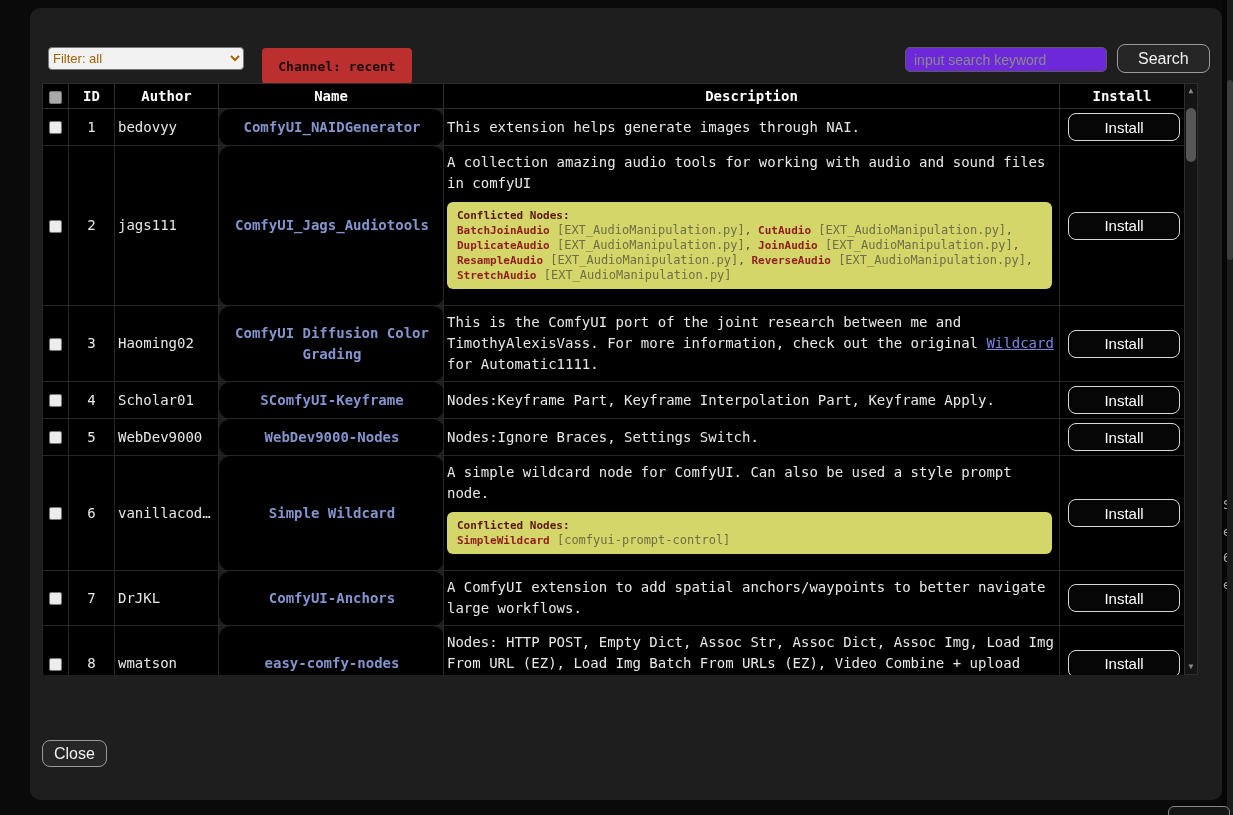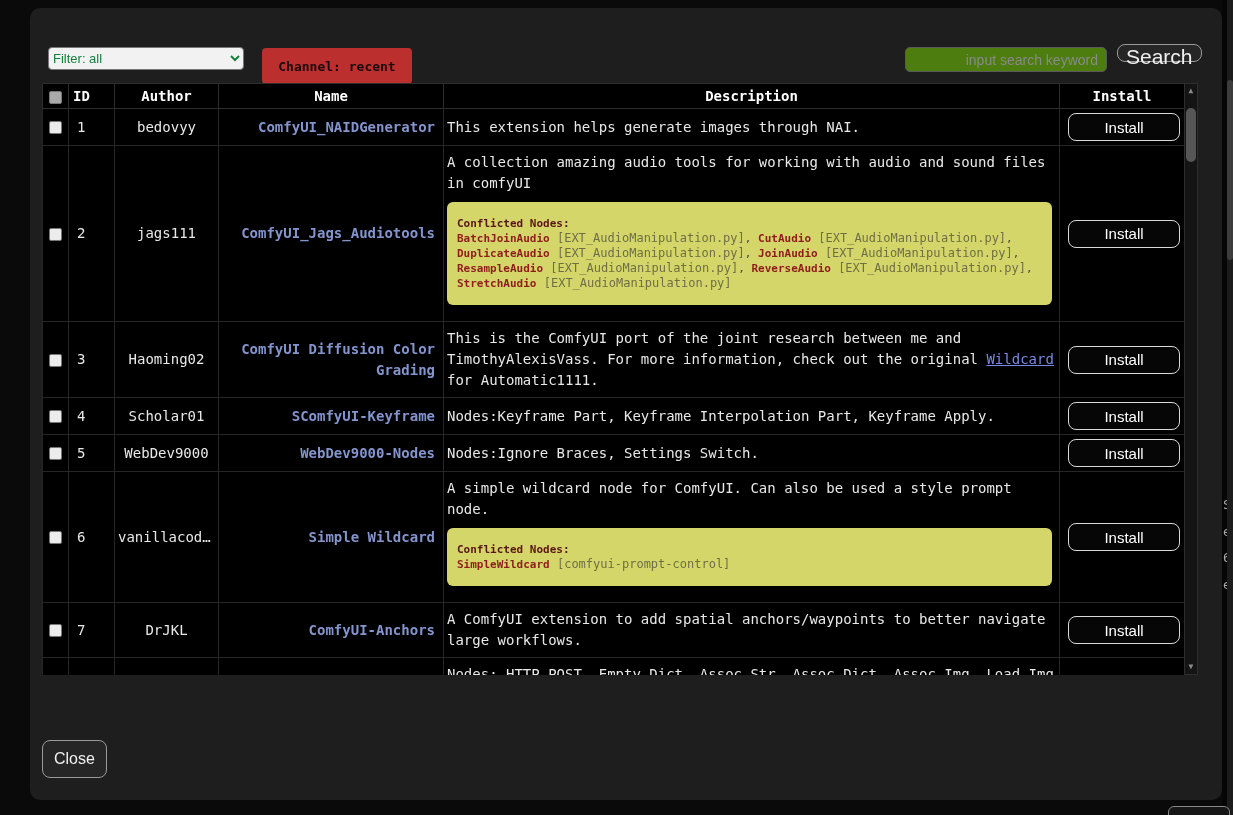--- a/index.html
+++ b/index.html
@@ -5,83 +5,83 @@
   * { margin:0; padding:0; box-sizing:border-box; }
   html,body { width:1233px; height:815px; background:#0a0a0a; overflow:hidden;
               font-family:"DejaVu Sans Mono", monospace; }
 
   .modal { position:absolute; left:30px; top:8px; width:1192px; height:792px;
            background:#1e1e1e; border-radius:10px; }
 
   
   .filter-select { position:absolute; left:18px; top:39px; width:196px; height:23px;
                    font-family:"Liberation Sans",sans-serif; font-size:13px;
-                   background:#f2f2f2; color:#15803d; border:1px solid #777; border-radius:4px; }
+                   background:#f2f2f2; color:#a16207; border:1px solid #777; border-radius:4px; }
   .channel-badge { position:absolute; left:232px; top:40px; width:150px; height:36px;
                    background:#bb2f2f; border-radius:4px; color:#1a0a0a;
                    font-weight:bold; font-size:13px; display:flex;
                    align-items:center; justify-content:center; }
   .search-input { position:absolute; left:875px; top:39px; width:202px; height:25px;
-                  background:#4d7c0f; border:1px solid #5a5a5a; border-radius:5px;
+                  background:#6d28d9; border:1px solid #5a5a5a; border-radius:5px;
                   color:#cccccc; padding:0 8px; font-size:14px;
-                  font-family:"Liberation Sans",sans-serif;text-align:right; }
+                  font-family:"Liberation Sans",sans-serif; }
   .search-input::placeholder { color:#8a8a8a; }
-  .search-btn { position:absolute; left:1087px; top:36px; height:18px; padding:0 8px;
-                font-family:"Liberation Sans",sans-serif; font-size:21px;
+  .search-btn { position:absolute; left:1087px; top:36px; height:29px; padding:0 20px;
+                font-family:"Liberation Sans",sans-serif; font-size:16px;
                 background:#262626; color:#f0f0f0; border:1px solid #9a9a9a;
                 border-radius:8px; cursor:pointer; }
 
   
   .table-viewport { position:absolute; left:12px; top:75px; width:1142px; height:592px;
                     overflow:hidden; }
   table { width:1142px; table-layout:fixed; border-collapse:collapse; }
   th { background:#000; color:#fff; font-weight:bold; font-size:14px; height:22px;
        border:1px solid #2e2e2e; padding:1px 4px; }
   td { background:#000; color:#e8e8e8; font-size:14px; border:1px solid #262626;
        padding:4px 8px; vertical-align:middle; line-height:21px; }
   .col-check  { width:26px;  text-align:center; padding:4px 2px; }
-  .col-id     { width:46px;  text-align:left;margin-left:44px; }
-  .col-author { width:104px; text-align:center; padding:4px 3px; overflow:hidden;
+  .col-id     { width:46px;  text-align:center;margin-left:44px; }
+  .col-author { width:104px; text-align:left; padding:4px 3px; overflow:hidden;
                 white-space:nowrap; text-overflow:ellipsis; }
-  .col-name   { width:225px; text-align:right; padding-left:10px; }
+  .col-name   { width:225px; text-align:center; padding-left:10px;border-radius:12px; }
   .col-desc   { width:616px; text-align:left; padding:4px 3px 4px 3px; }
   .col-install{ width:125px; text-align:center; }
 
   .node-link { color:#8494cd; font-weight:bold; text-decoration:none; cursor:pointer; }
   .desc-link { color:#7988e0; text-decoration:underline; cursor:pointer; }
   .desc-text { margin:2px 0; }
 
   input[type=checkbox] { appearance:none; -webkit-appearance:none; width:13px; height:13px;
                          background:#ececec; border:1px solid #777; border-radius:2px;
                          cursor:pointer; display:inline-block; vertical-align:middle; }
   input[type=checkbox].hdr-check { background:#a9a9a9; }
 
   .install-btn { width:112px; height:28px; border-radius:8px; border:1px solid #d9d9d9;
                  background:#060606; color:#fff; font-family:"Liberation Sans",sans-serif;
                  font-size:15px; cursor:pointer; }
 
-  .conflict-box { background:#d4d66a; border-radius:6px; padding:14px 10px;
+  .conflict-box { background:#d4d66a; border-radius:6px; padding:6px 10px;
                   margin:8px 4px 12px 0; font-size:11px; line-height:15px; color:#333; }
   .conflict-title { color:#5a1616; font-weight:bold; }
   .conflict-name  { color:#8f1d1d; font-weight:bold; }
   .conflict-ref   { color:#6f6f45; font-size:12px; }
   .conflict-sep   { color:#444; }
 
   
   .table-scrollbar { position:absolute; left:1154px; top:75px; width:14px; height:592px;
                      background:#141414; border:1px solid #2e2e2e; }
   .scroll-arrow { position:absolute; left:0; width:12px; height:14px; color:#8a8a8a;
                   font-size:8px; line-height:14px; text-align:center; cursor:pointer; }
   .scroll-arrow.up { top:0; }
   .scroll-arrow.down { bottom:0; }
   .scroll-thumb { position:absolute; left:1px; top:24px; width:10px; height:54px;
                   background:#565656; border-radius:5px; cursor:grab; }
 
   
-  .close-btn { position:absolute; left:12px; top:732px; height:38px; padding:0 11px;
+  .close-btn { position:absolute; left:12px; top:732px; height:27px; padding:0 11px;
                font-family:"Liberation Sans",sans-serif; font-size:16px;
                background:#262626; color:#f0f0f0; border:1px solid #9a9a9a;
                border-radius:8px; cursor:pointer; }
 
   
   .edge-strip { position:absolute; left:1222px; top:0; width:11px; height:815px;
                 background:#060606; overflow:hidden; }
   .frag { position:absolute; left:1px; color:#a8a8a8; font-size:13px; }
   .page-scrollbar { position:absolute; right:0; top:0; width:6px; height:815px;
                     background:#1c1c1c; cursor:pointer; }

